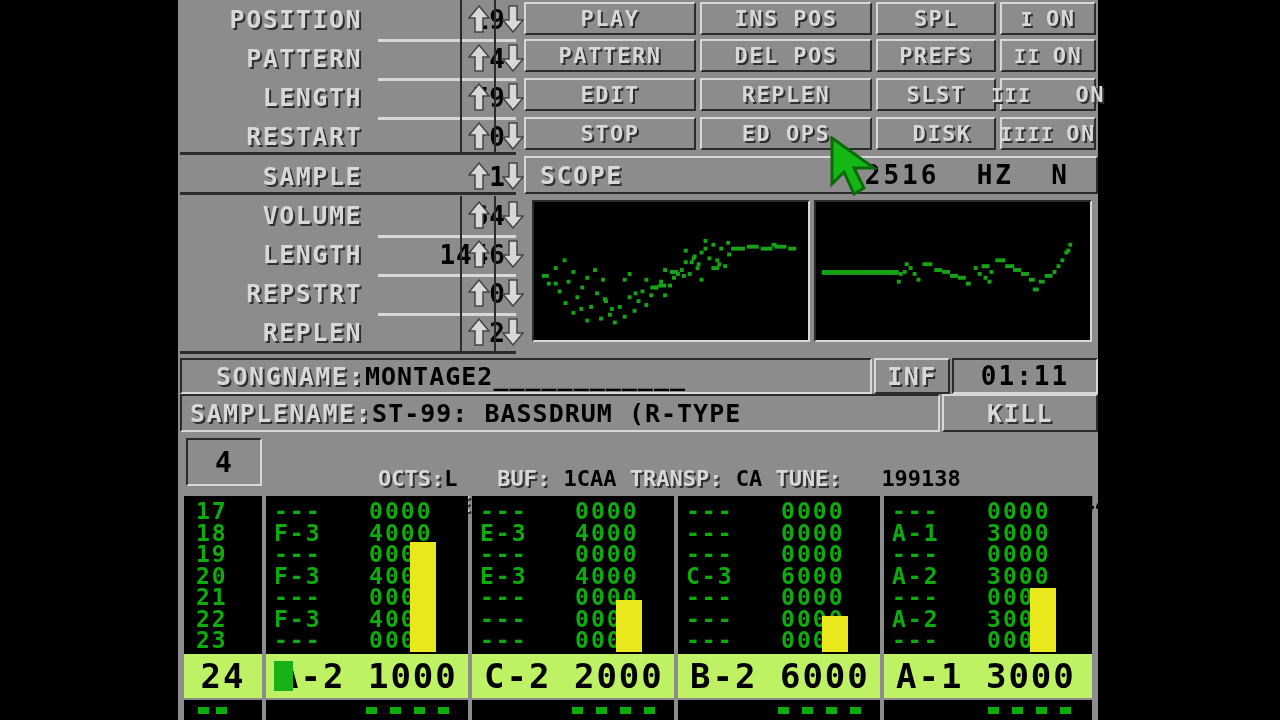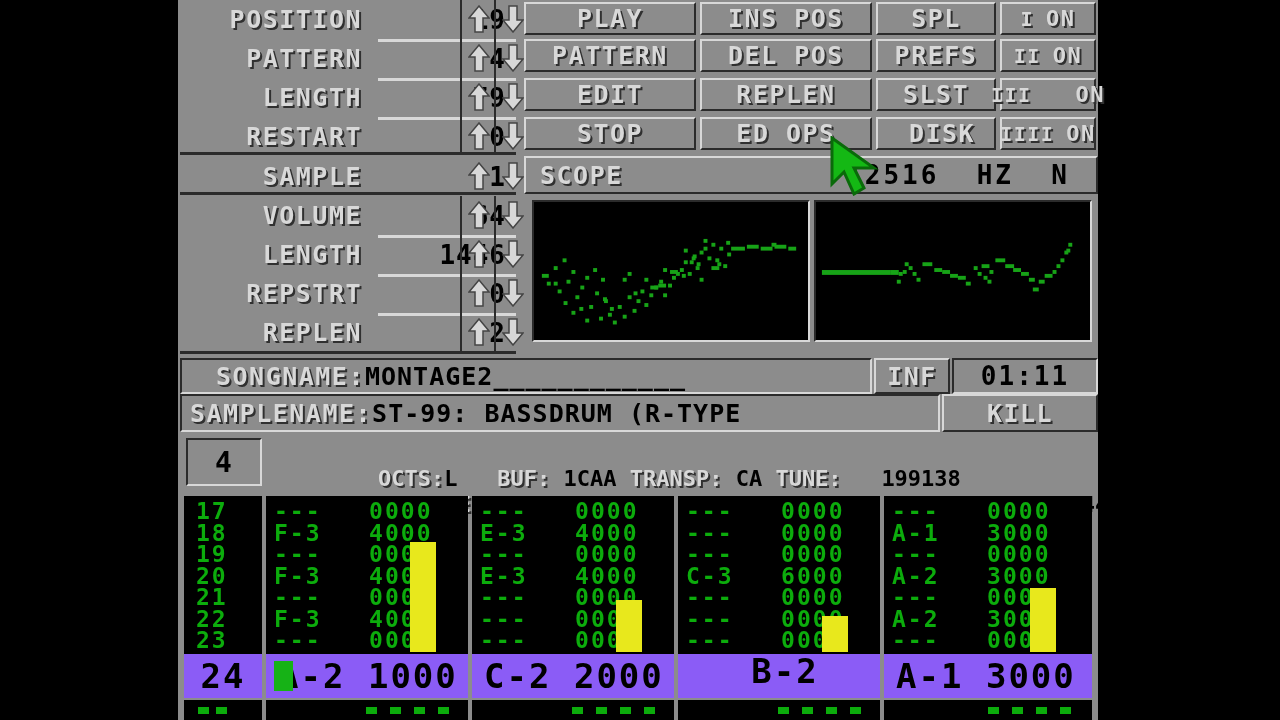--- a/index.html
+++ b/index.html
@@ -95,21 +95,21 @@
     position: absolute;
     width: 30px; height: 36px;
     display: flex; align-items: center; justify-content: center;
   }
   .arrowbtn svg { display: block; }
 
   
   .cmdbtn {
     position: absolute;
     display: flex; align-items: center; justify-content: center;
-    font-size: 25px; line-height: 25px;
+    font-size: 22px; line-height: 25px;
   }
   .onbtn {
     position: absolute;
     display: flex; align-items: center; justify-content: center;
     font-size: 22px; line-height: 22px;
     gap: 12px;
   }
   .onbtn .rn { font-size: 20px; }
 
   
@@ -183,21 +183,21 @@
   }
   
   #currow {
     position: absolute;
     left: 0; top: 160px;
     width: 916px; height: 44px;
   }
   .crcell {
     position: absolute;
     top: 0; height: 44px;
-    background: #8b5cf6;
+    background: #bef264;
     display: flex; align-items: center;
     font-size: 34px; line-height: 34px;
     font-weight: bold;
     color: #000;
     letter-spacing: 2px;
     white-space: pre;
     font-family: "DejaVu Sans Mono", monospace;
   }
   .cursorblk {
     position: absolute;
@@ -665,21 +665,21 @@
 
       <div id="currow">
         <div class="crcell" style="left:4px;width:78px;justify-content:center;"><span>24</span></div>
         <div class="crcell" style="left:86px;width:202px;padding-left:12px;">
           <span>A-2</span>&nbsp;<span>1000</span>
           <span class="cursorblk" style="left:8px;top:7px;"></span>
         </div>
         <div class="crcell" style="left:292px;width:202px;padding-left:12px;">
           <span>C-2</span>&nbsp;<span>2000</span>
         </div>
-        <div class="crcell" style="left:498px;width:202px;padding-left:12px;flex-direction:column;">
+        <div class="crcell" style="left:498px;width:202px;padding-left:12px;">
           <span>B-2</span>&nbsp;<span>6000</span>
         </div>
         <div class="crcell" style="left:704px;width:208px;padding-left:12px;">
           <span>A-1</span>&nbsp;<span>3000</span>
         </div>
       </div>
 
       <div id="nextrow">
         <div class="nrblk" style="left:4px;width:78px;">
           <div class="nrdot" style="left:14px;"></div>

